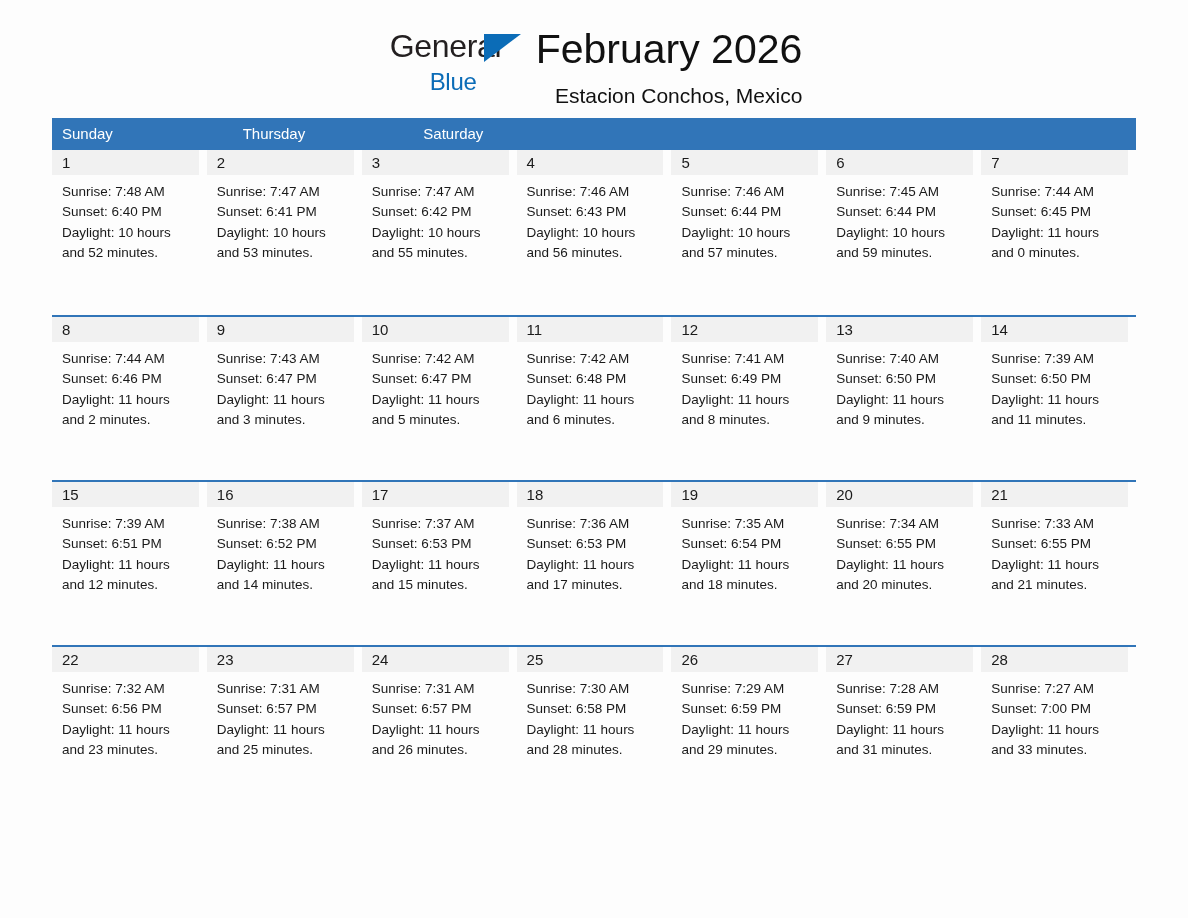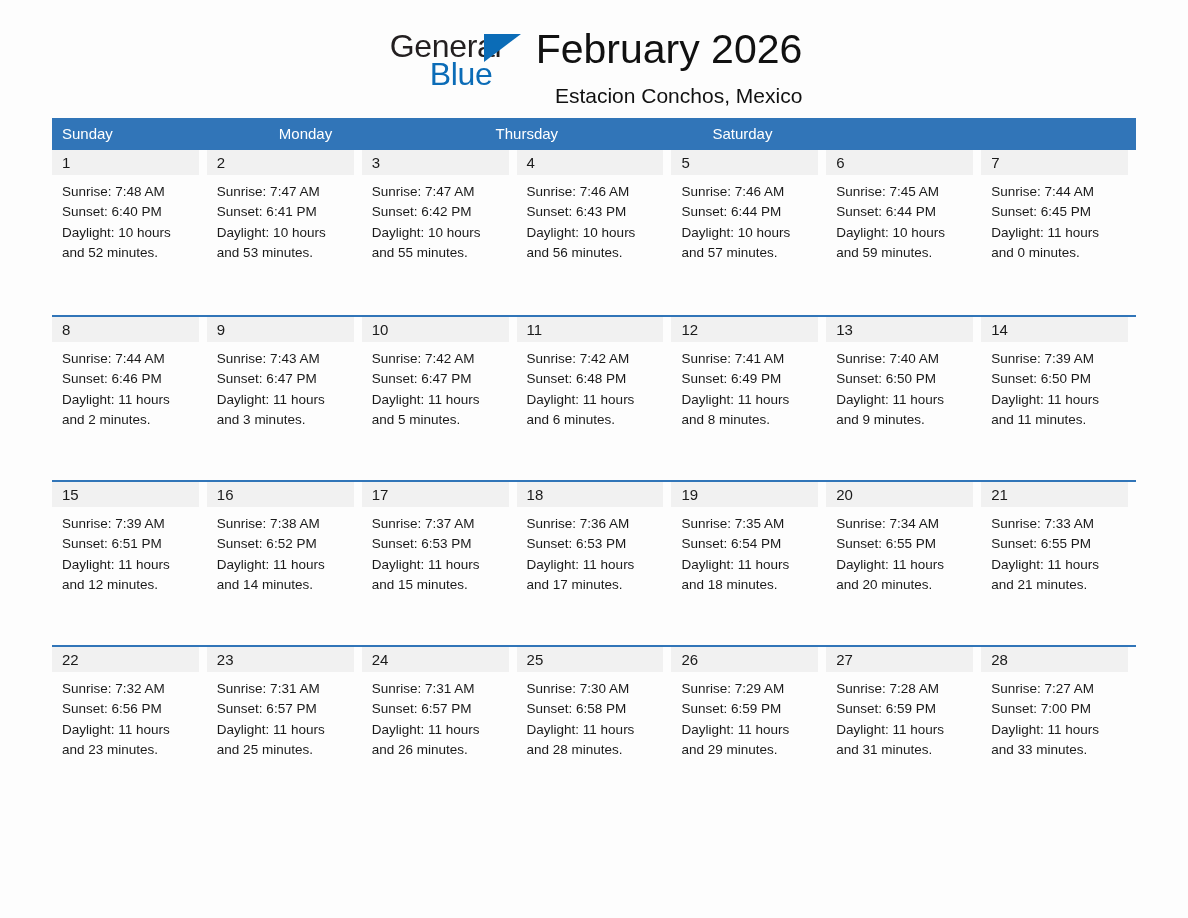--- a/index.html
+++ b/index.html
@@ -53,22 +53,22 @@
     left: 98px;
     top: 6px;
     width: 0;
     height: 0;
     border-left: 37px solid #0b6cb7;
     border-bottom: 28px solid transparent;
   }
   .logo-blue {
     position: absolute;
     left: 44px;
-    top: 30px;
-    font-size: 32px;
+    top: 42px;
+    font-size: 24px;
     letter-spacing: -0.3px;
     color: #0b6cb7;
     line-height: 1;
   }
 
   .titles {
     text-align: right;
     flex: none;
   }
   .cal-title {
@@ -86,21 +86,21 @@
   }
 
   
   .calendar {
     margin-top: 14px;
     width: 1084px;
   }
 
   .weekdays {
     display: grid;
-    grid-template-columns: repeat(5, 1fr);
+    grid-template-columns: repeat(6, 1fr);
     background: #3175b8;
     height: 32px;
   }
   .weekday {
     color: #ffffff;
     font-size: 15px;
     line-height: 32px;
     padding-left: 10px;
     box-sizing: border-box;
     white-space: nowrap;
@@ -155,21 +155,20 @@
     <div class="titles">
       <div class="cal-title">February 2026</div>
       <div class="cal-subtitle">Estacion Conchos, Mexico</div>
     </div>
 
   </div>
 
   <div class="calendar">
     <div class="weekdays">
       <div class="weekday">Sunday</div>
-      <div class="weekday">Monday</div>
       <div class="weekday">Thursday</div>
       <div class="weekday">Saturday</div>
     </div>
 
     <div class="week first">
       <div class="day">
           <div class="day-band"><span class="day-num">1</span></div>
           <div class="day-info">
             <div>Sunrise: 7:48 AM</div>
             <div>Sunset: 6:40 PM</div>

